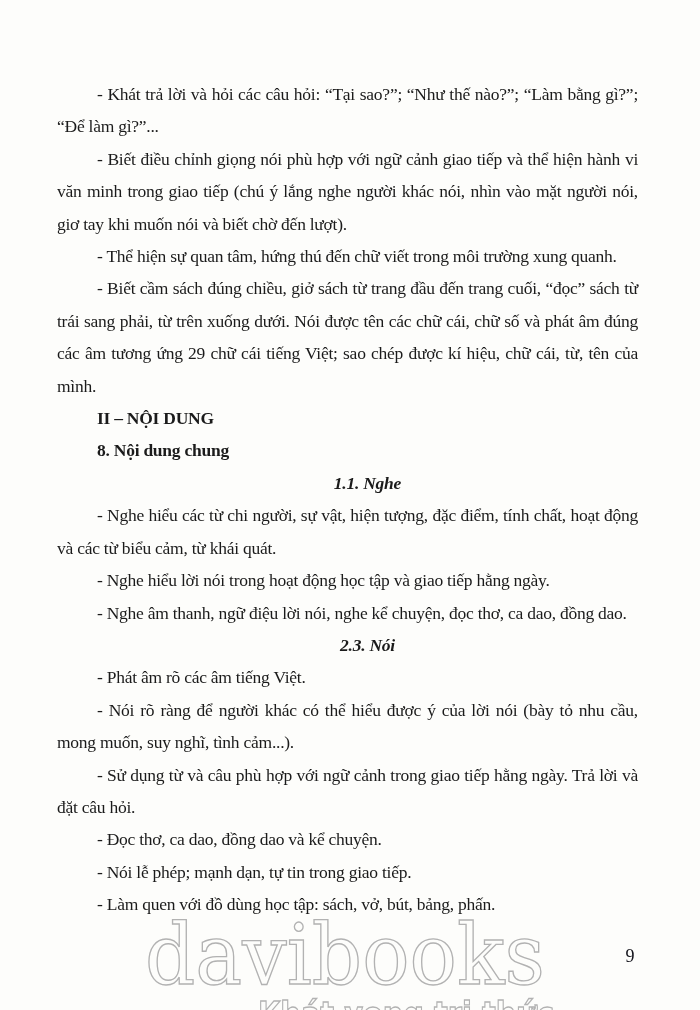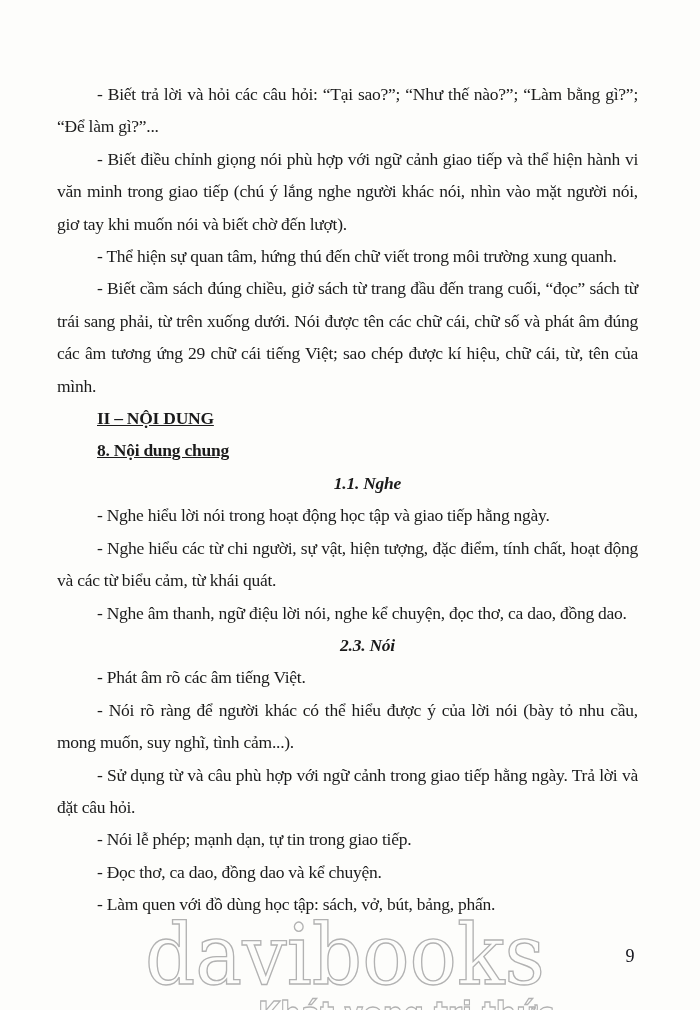--- a/index.html
+++ b/index.html
@@ -19,21 +19,21 @@
     position: absolute;
     left: 57px; top: 78px;
     width: 581px;
     font-size: 17.5px;
     letter-spacing: -0.25px;
     line-height: 32.4px;
     text-align: justify;
     z-index: 2;
   }
   .doc-body p { margin: 0; text-indent: 40px; }
-  .h-bold { font-weight: bold; text-align: left; text-decoration: underline; }
+  .h-bold { font-weight: bold; text-align: left; }
   .h-bolditalic { font-weight: bold; font-style: italic; text-align: center; }
   .watermark-wrap {
     position: absolute; left: 0; top: 0; width: 612px; height: 1010px;
     z-index: 1; pointer-events: none; margin-top: 32px;
   }
   .wm-title { position: absolute; left: 143px; top: 884px; }
   .wm-tagline { position: absolute; left: 256px; top: 961px; }
   .wm-text {
     fill: none;
     stroke-width: 1.4px;
@@ -63,34 +63,34 @@
   <div class="watermark-wrap">
     <svg class="wm-title" width="406" height="86" viewBox="0 0 406 86">
       <text x="2" y="68" font-size="84" textLength="400" lengthAdjust="spacingAndGlyphs" class="wm-text" stroke="#b2b2b2">davibooks</text>
     </svg>
     <svg class="wm-tagline" width="302" height="46" viewBox="0 0 302 46">
       <text x="2" y="33" font-size="34" textLength="296" lengthAdjust="spacingAndGlyphs" class="wm-text-sans" stroke="#b2b2b2">Khát vọng tri thức</text>
     </svg>
   </div>
 
   <div class="doc-body">
-    <p>- Biết trả lời và hỏi các câu hỏi: “Tại sao?”; “Như thế nào?”; “Làm bằng gì?”; “Để làm gì?”...</p>
+    <p>- Khát trả lời và hỏi các câu hỏi: “Tại sao?”; “Như thế nào?”; “Làm bằng gì?”; “Để làm gì?”...</p>
     <p>- Biết điều chỉnh giọng nói phù hợp với ngữ cảnh giao tiếp và thể hiện hành vi văn minh trong giao tiếp (chú ý lắng nghe người khác nói, nhìn vào mặt người nói, giơ tay khi muốn nói và biết chờ đến lượt).</p>
     <p>- Thể hiện sự quan tâm, hứng thú đến chữ viết trong môi trường xung quanh.</p>
     <p>- Biết cầm sách đúng chiều, giở sách từ trang đầu đến trang cuối, “đọc” sách từ trái sang phải, từ trên xuống dưới. Nói được tên các chữ cái, chữ số và phát âm đúng các âm tương ứng 29 chữ cái tiếng Việt; sao chép được kí hiệu, chữ cái, từ, tên của mình.</p>
     <p class="h-bold">II – NỘI DUNG</p>
     <p class="h-bold">8. Nội dung chung</p>
     <p class="h-bolditalic">1.1. Nghe</p>
+    <p>- Nghe hiểu các từ chi người, sự vật, hiện tượng, đặc điểm, tính chất, hoạt động và các từ biểu cảm, từ khái quát.</p>
     <p>- Nghe hiểu lời nói trong hoạt động học tập và giao tiếp hằng ngày.</p>
-    <p>- Nghe hiểu các từ chi người, sự vật, hiện tượng, đặc điểm, tính chất, hoạt động và các từ biểu cảm, từ khái quát.</p>
     <p>- Nghe âm thanh, ngữ điệu lời nói, nghe kể chuyện, đọc thơ, ca dao, đồng dao.</p>
     <p class="h-bolditalic">2.3. Nói</p>
     <p>- Phát âm rõ các âm tiếng Việt.</p>
     <p>- Nói rõ ràng để người khác có thể hiểu được ý của lời nói (bày tỏ nhu cầu, mong muốn, suy nghĩ, tình cảm...).</p>
     <p>- Sử dụng từ và câu phù hợp với ngữ cảnh trong giao tiếp hằng ngày. Trả lời và đặt câu hỏi.</p>
+    <p>- Đọc thơ, ca dao, đồng dao và kể chuyện.</p>
     <p>- Nói lễ phép; mạnh dạn, tự tin trong giao tiếp.</p>
-    <p>- Đọc thơ, ca dao, đồng dao và kể chuyện.</p>
     <p>- Làm quen với đồ dùng học tập: sách, vở, bút, bảng, phấn.</p>
   </div>
 
   <div class="page-number">9</div>
 
 </div>
 
 </body></html>

